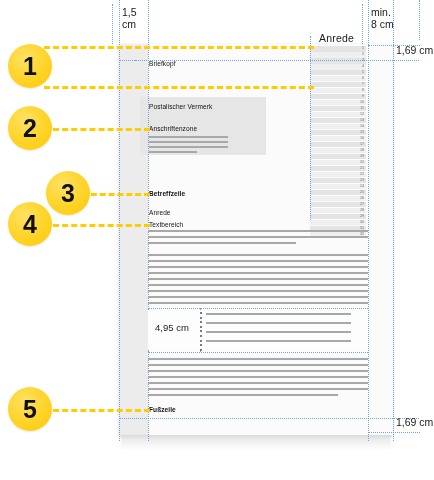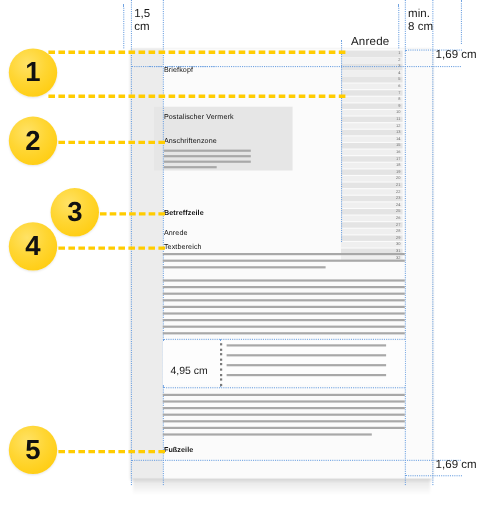--- a/index.html
+++ b/index.html
@@ -160,21 +160,21 @@
     position: absolute;
     left: 148px;
     top: 310px;
     width: 220px;
     height: 40px;
     background: #fdfdfd;
   }
   .inset-dim {
     position: absolute;
     left: 155px;
-    top: 332px;
+    top: 322px;
     font-size: 9.5px;
     color: #1a1a1a;
     text-align: right;
   }
   .tick-col {
     position: absolute;
     left: 200px;
     top: 312px;
     width: 2px;
   }

